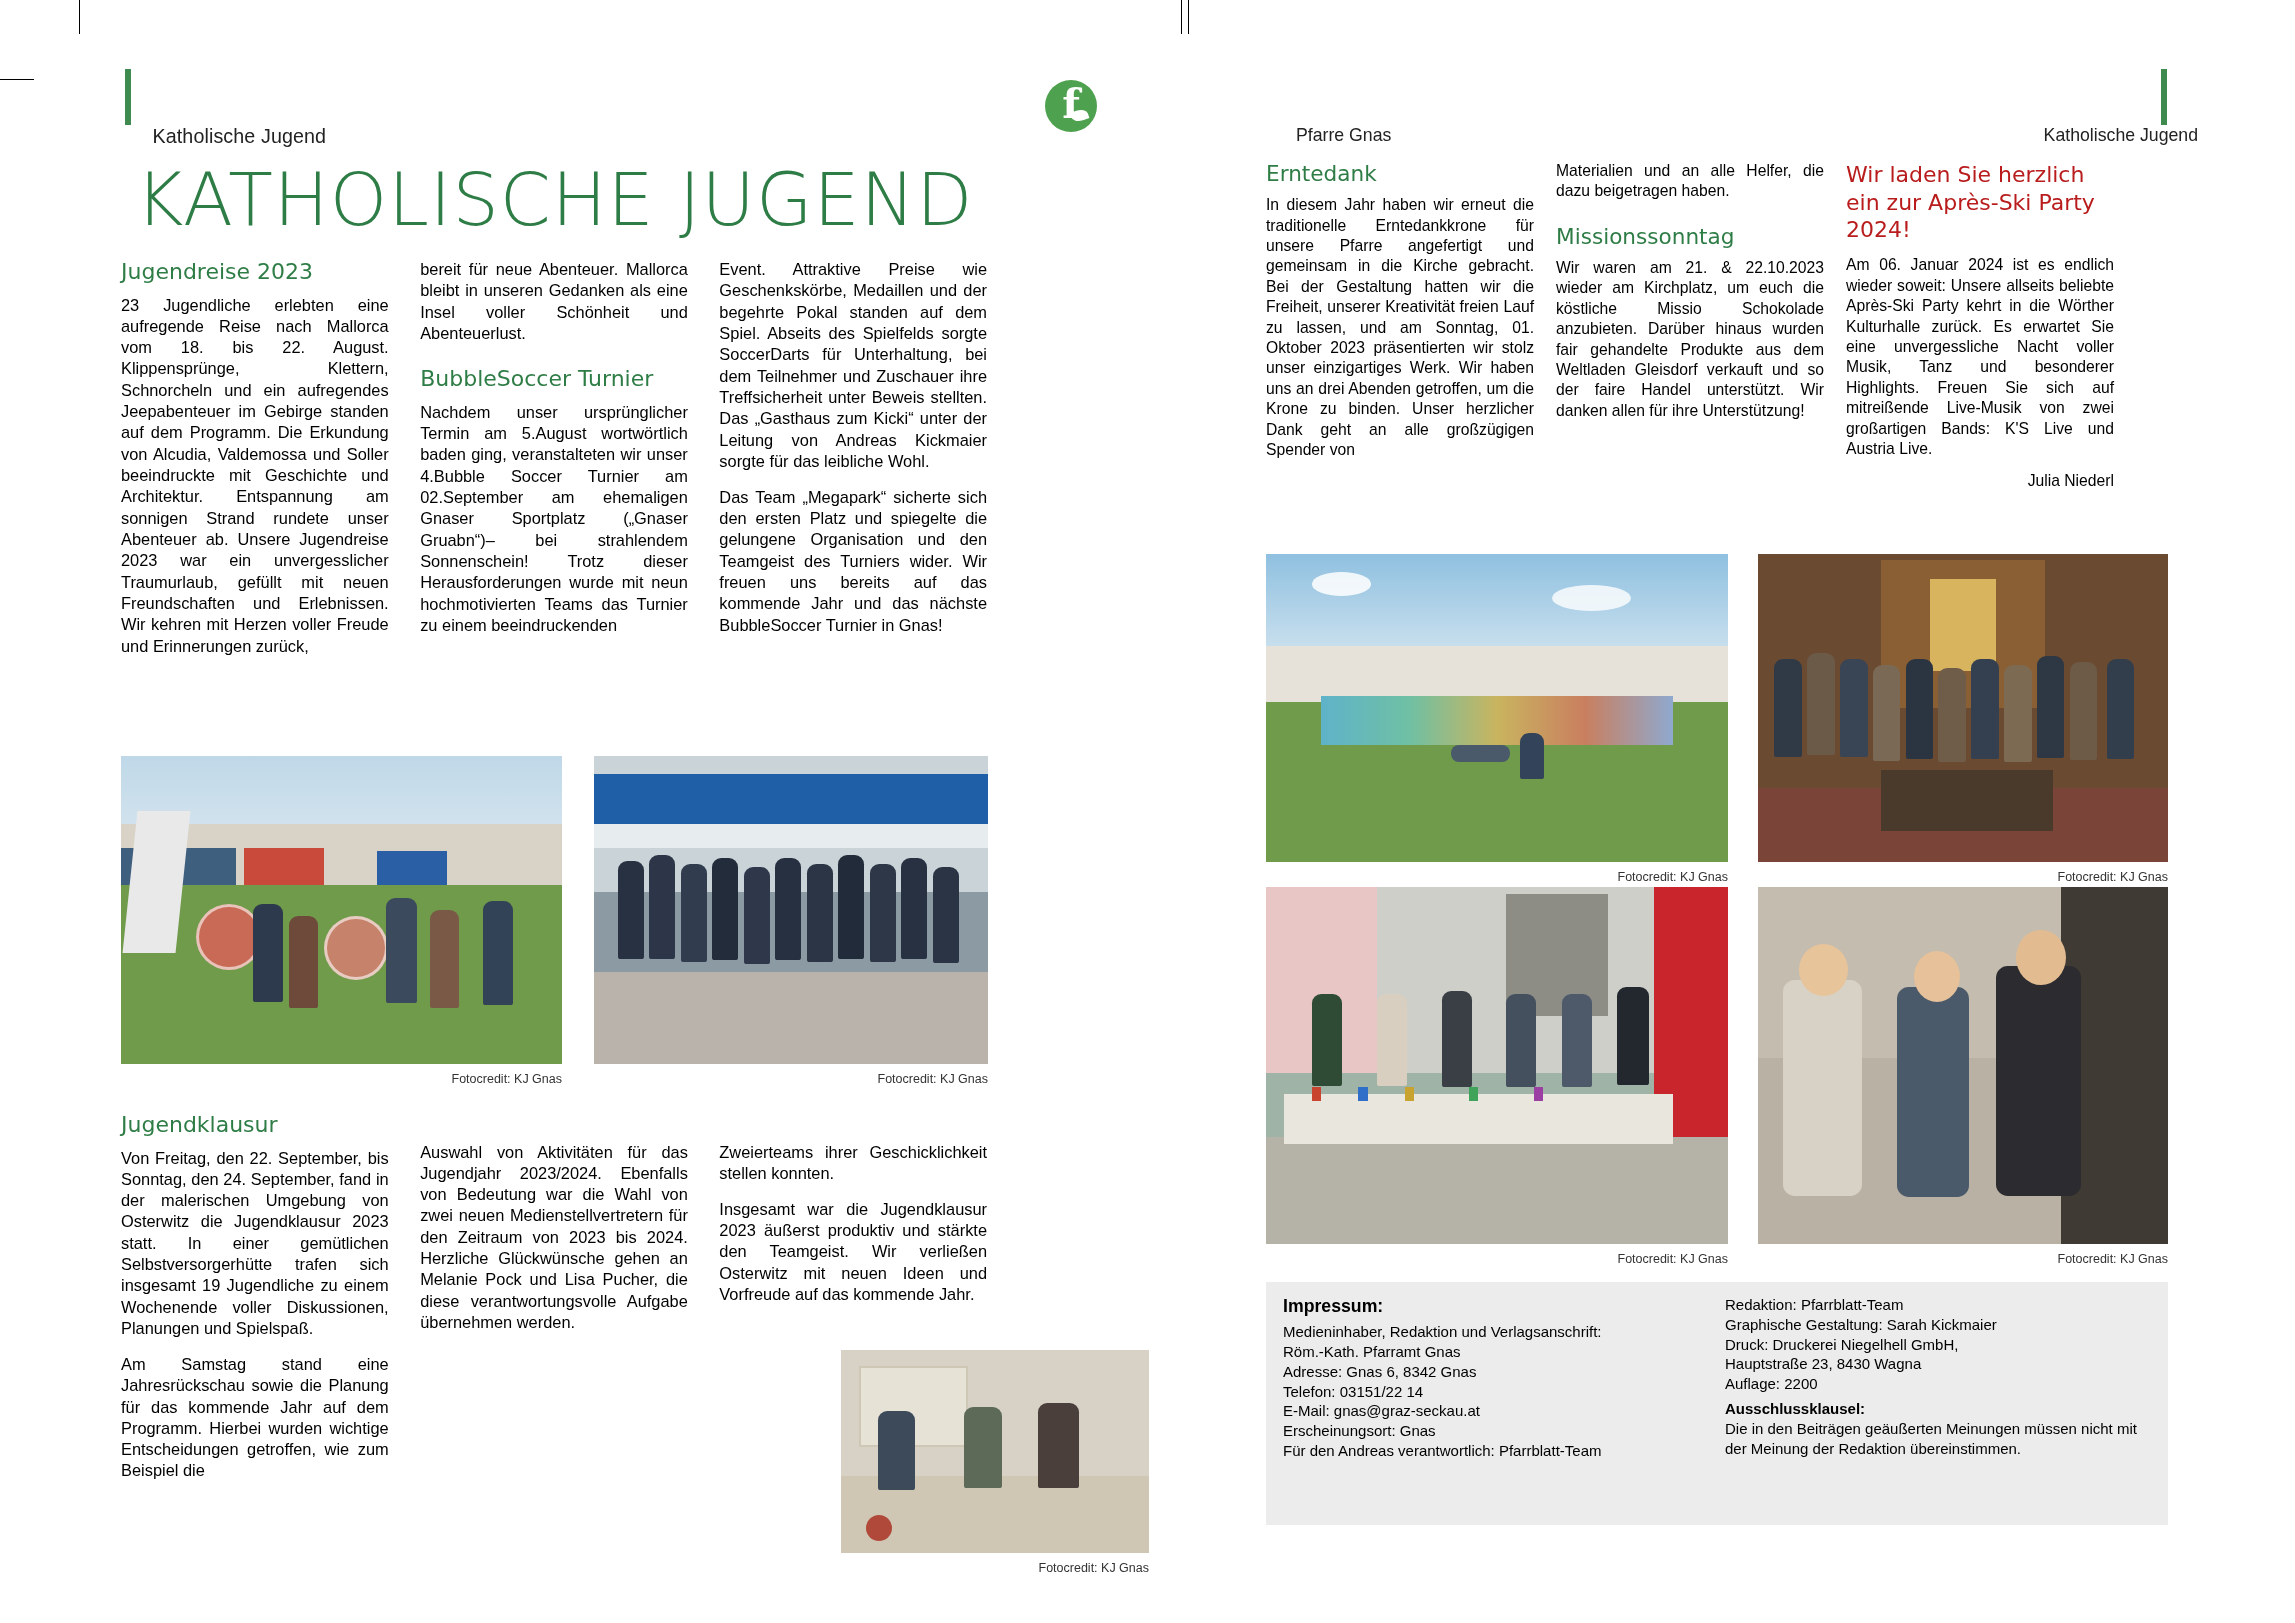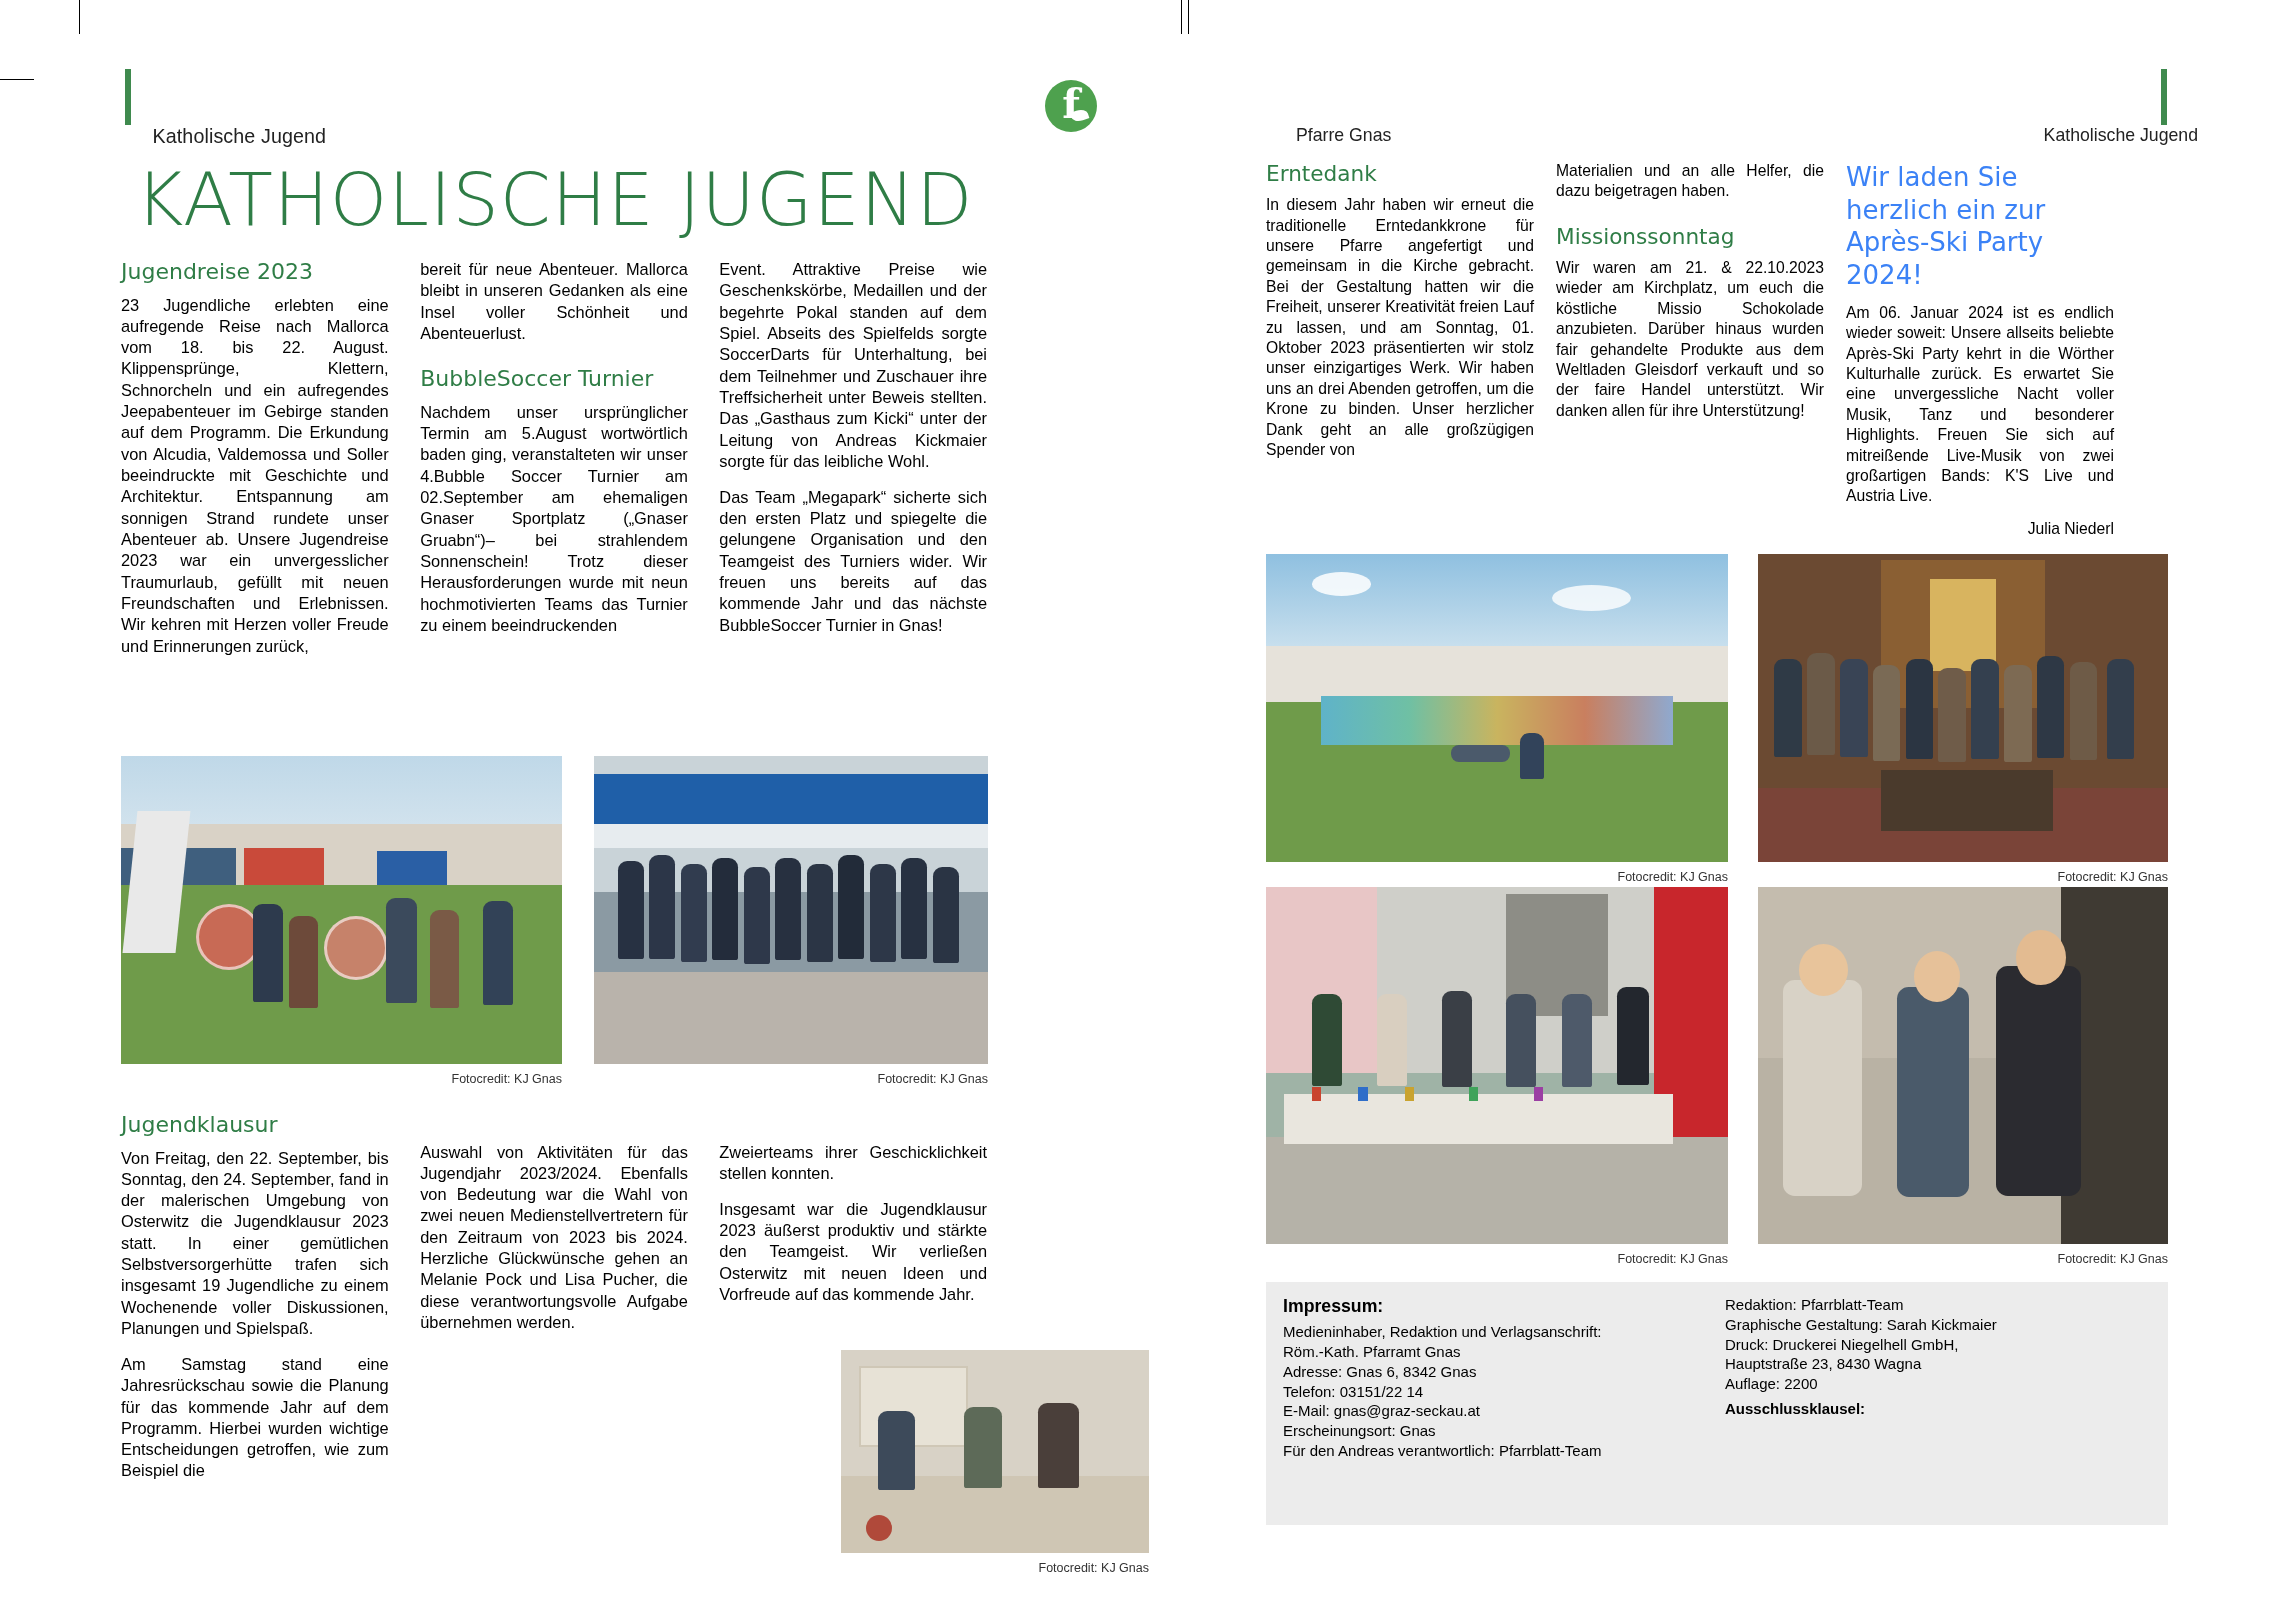--- a/index.html
+++ b/index.html
@@ -146,23 +146,23 @@
     margin: 0 0 13px 0;
   }
   h2.rsect {
     font-size: 21.6px;
     font-weight: 400;
     color: #2f7d46;
     margin: 0 0 9.2px 0;
     font-family: "DejaVu Sans", sans-serif;
   }
   .lead-green {
-    font-size: 26px;
+    font-size: 22px;
     line-height: 1.25;
-    color: #3b82f6;
+    color: #b91c1c;
     font-family: "DejaVu Sans", sans-serif;
     margin: 0 0 11.8px 0;
   }
   .byline {
     font-size: 15.7px;
     text-align: right;
     margin-top: 11.8px;
   }
 
   
@@ -401,17 +401,18 @@
       <p>Erscheinungsort: Gnas</p>
       <p>Für den Andreas verantwortlich: Pfarrblatt-Team</p>
     </div>
     <div class="imp-col">
       <p>Redaktion: Pfarrblatt-Team</p>
       <p>Graphische Gestaltung: Sarah Kickmaier</p>
       <p>Druck: Druckerei Niegelhell GmbH,</p>
       <p>Hauptstraße 23, 8430 Wagna</p>
       <p>Auflage: 2200</p>
       <p style="font-weight:700; margin-top:5.2px;">Ausschlussklausel:</p>
+      <p>Die in den Beiträgen geäußerten Meinungen müssen nicht mit der Meinung der Redaktion übereinstimmen.</p>
     </div>
   </div>
 
 </div>
 
 
 </body></html>

